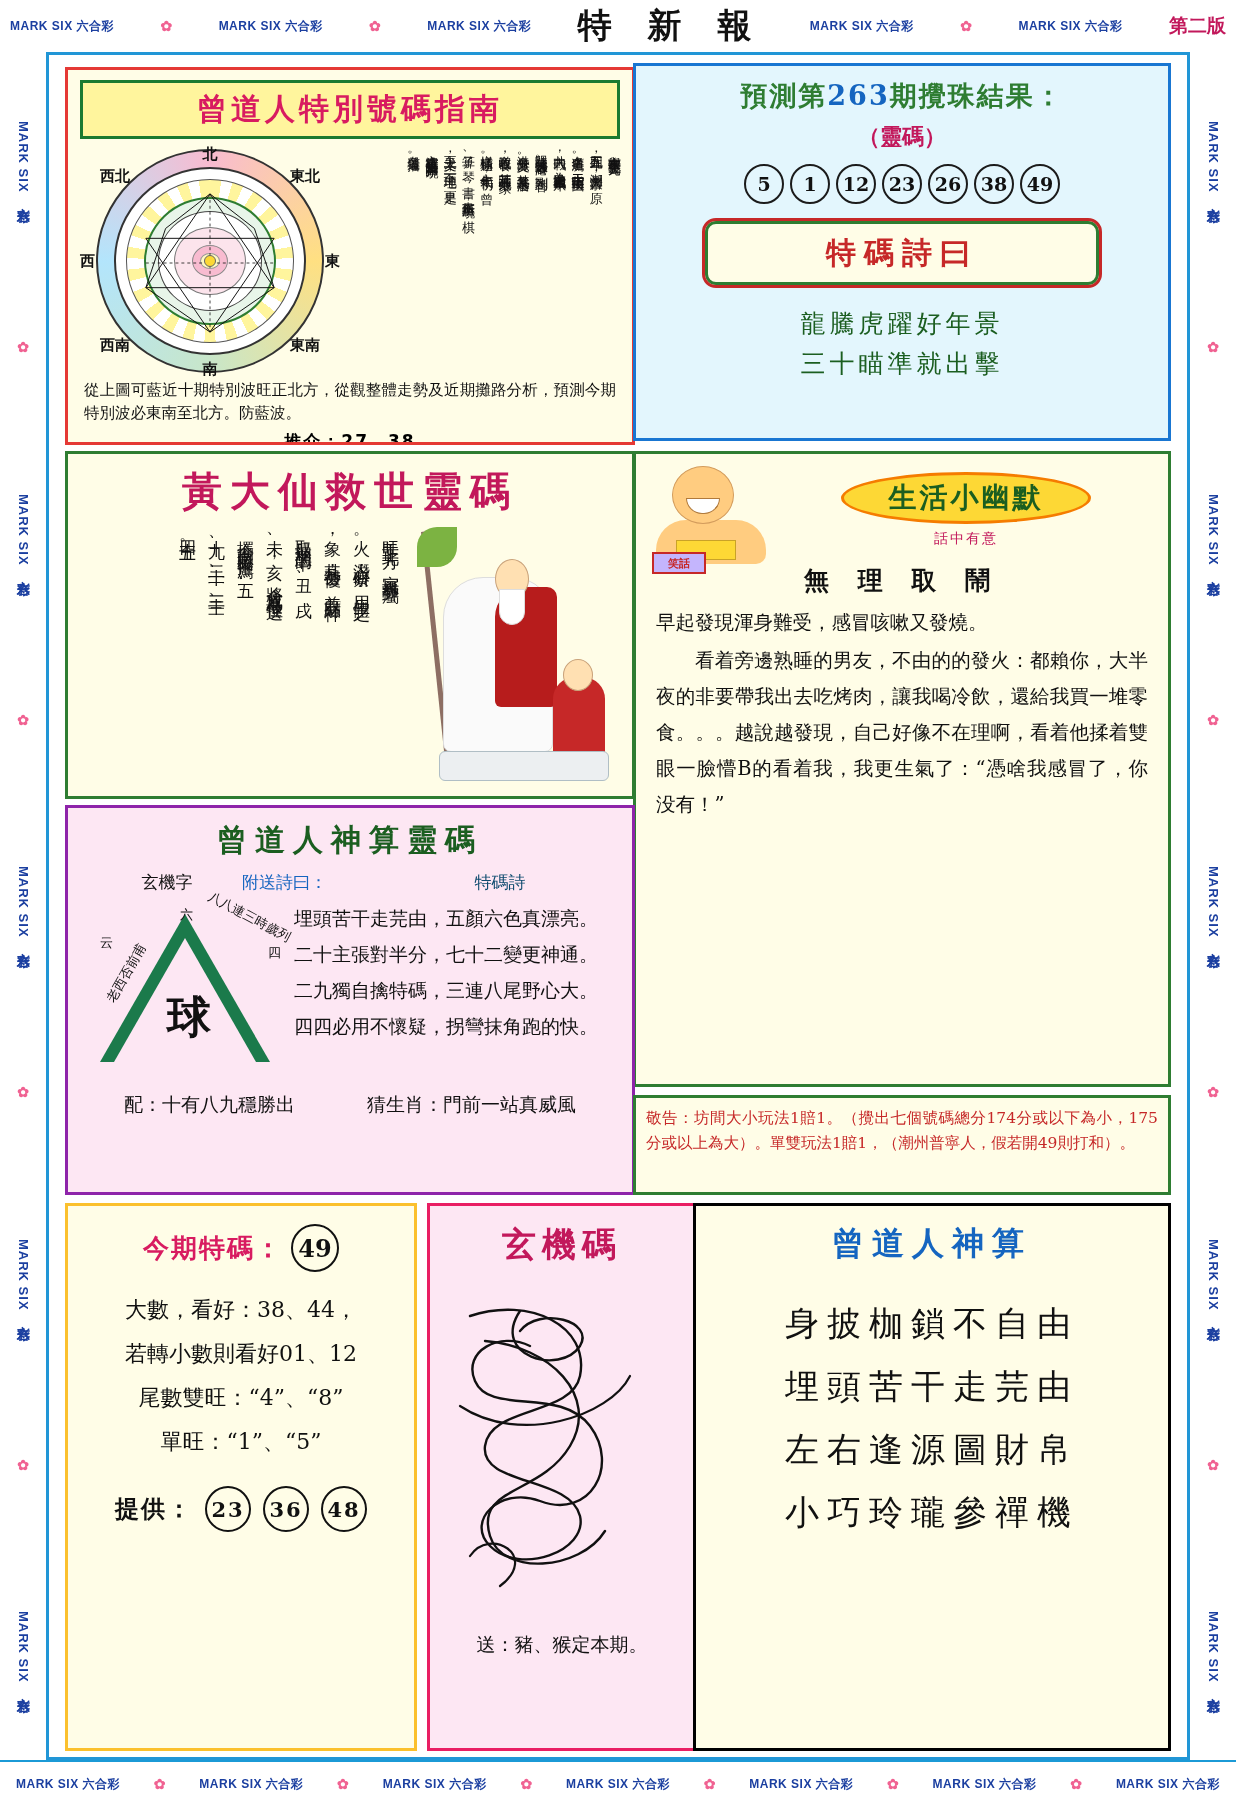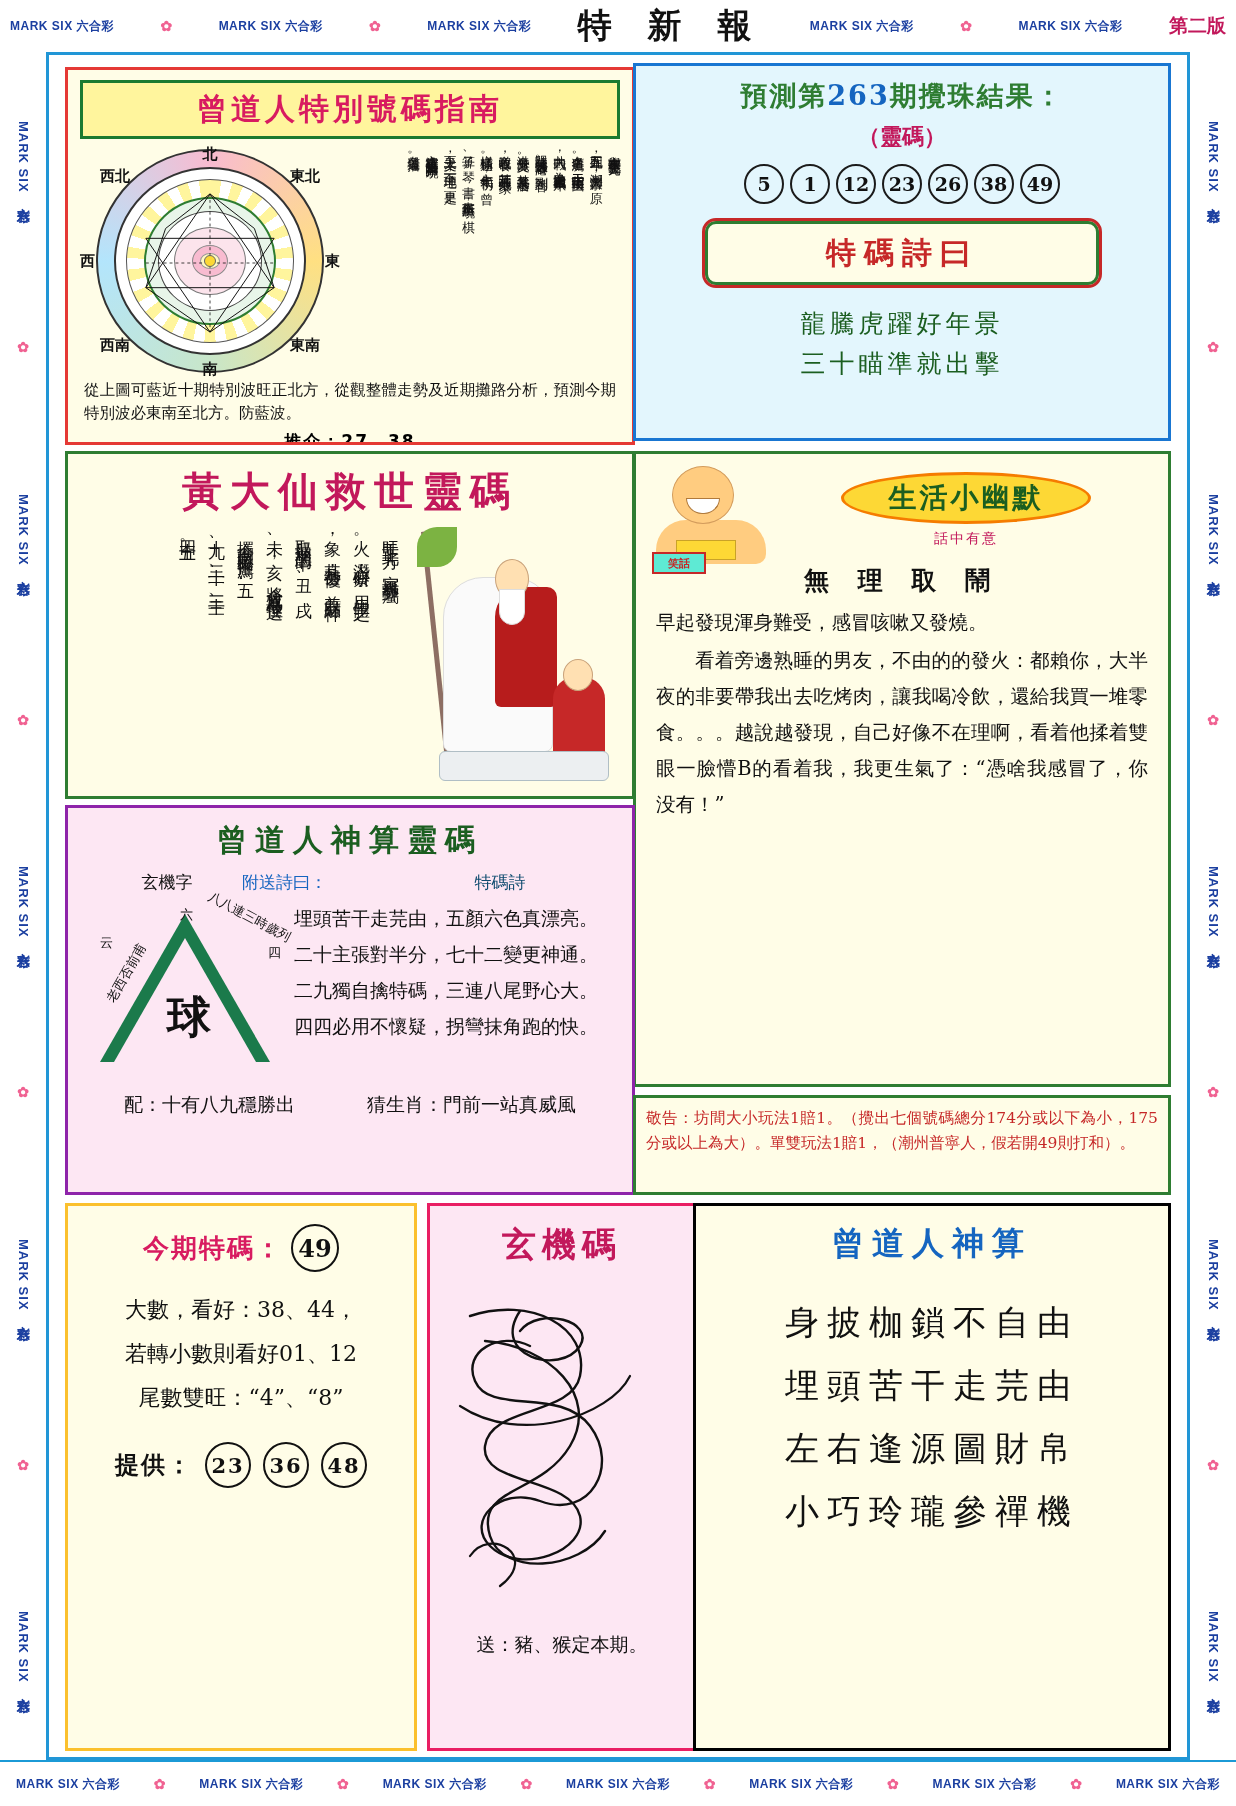--- a/index.html
+++ b/index.html
@@ -181,21 +181,21 @@
   .im-base { position:absolute; left:36px; bottom:0; width:170px; height:30px; background:#eceff1; border:1px solid #b0bec5; border-radius:6px;}
 
   
   #p4 { right:8px; top:388px; width:538px; height:636px; border:3px solid #2e7d32; background:#fffde7; }
   .p4-top { display:flex; padding:8px 10px 0; height:104px; }
   .humor-face { width:128px; position:relative; }
   .hf-head { position:absolute; left:26px; top:4px; width:62px; height:58px; background:#ffcc80; border-radius:50%; border:1px solid #d39c5c;}
   .hf-mouth{ position:absolute; left:40px; top:36px; width:34px; height:16px; background:#fff; border:1px solid #b07a3c; border-radius:0 0 18px 18px;}
   .hf-body { position:absolute; left:10px; top:58px; width:110px; height:44px; background:#ffcc80; border-radius:30px 30px 10px 10px;}
   .hf-towel{ position:absolute; left:30px; top:78px; width:60px; height:20px; background:#fdd835; border:1px solid #c9a227;}
-  .hf-card { position:absolute; left:6px; top:90px; width:54px; height:22px; background:#5eead4; border:2px solid #c62828; color:#c62828; font-size:11px; display:flex; align-items:center; justify-content:center; font-weight:bold;}
+  .hf-card { position:absolute; left:6px; top:90px; width:54px; height:22px; background:#c4b5fd; border:2px solid #c62828; color:#c62828; font-size:11px; display:flex; align-items:center; justify-content:center; font-weight:bold;}
   .humor-badge {
     flex:1; display:flex; flex-direction:column; align-items:center; justify-content:center;
   }
   .humor-oval {
     width:250px; height:52px; border-radius:50%; background:#fdd835; border:3px solid #f57c00;
     display:flex; align-items:center; justify-content:center;
     font-family:"DejaVu Serif", serif; font-size:28px; font-weight:bold; color:#1b5e20; letter-spacing:3px;
   }
   .humor-sub { margin-top:6px; font-family:"DejaVu Serif", serif; font-size:14px; color:#c2185b; letter-spacing:2px;}
   .humor-title { text-align:center; font-family:"DejaVu Serif", serif; font-size:25px; font-weight:bold; color:#111; letter-spacing:10px; margin-top:6px;}
@@ -259,21 +259,21 @@
 
   
   #p8 { left:370px; top:1140px; width:270px; height:548px; border:3px solid #e91e63; background:#fde7f3;}
   .p8-title { text-align:center; padding-top:16px; font-family:"DejaVu Serif", serif; font-size:34px; font-weight:bold; color:#c2185b; letter-spacing:6px;}
   .scribble { width:230px; height:330px; margin:18px auto 0; }
   .p8-foot { text-align:center; font-family:"DejaVu Serif", serif; font-size:19px; color:#111; margin-top:12px;}
 
   
   #p9 { right:8px; top:1140px; width:478px; height:548px; border:3px solid #000000; background:#fffde7;}
   .p9-title { text-align:center; padding-top:16px; font-family:"DejaVu Serif", serif; font-size:32px; font-weight:bold; color:#1565c0; letter-spacing:8px;}
-  .p9-lines { padding:26px 24px 0; font-family:Liberation Serif, serif; font-size:34px; line-height:1.85; color:#111; letter-spacing:8px; text-align:center;}
+  .p9-lines { padding:26px 24px 0; font-family:Liberation Sans, sans-serif; font-size:34px; line-height:1.85; color:#111; letter-spacing:8px; text-align:center;}
 </style>
 </head>
 <body>
 
 <div class="page">
 
   <div class="border-strip top-strip">
     <span class="marksix-tag">MARK SIX 六合彩</span>
     <span class="flower">✿</span>
     <span class="marksix-tag">MARK SIX 六合彩</span>
@@ -488,20 +488,21 @@
 
       <div class="panel" id="p7">
         <div class="p7-head">
           <div class="lab">今期特碼：</div>
           <div class="ball-lg">49</div>
         </div>
         <div class="p7-lines">
           <div>大數，看好：38、44，</div>
           <div>若轉小數則看好01、12</div>
           <div>尾數雙旺：“4”、“8”</div>
+          <div>單旺：“1”、“5”</div>
         </div>
         <div class="p7-provide">
           <span>提供：</span>
           <span class="ball-md">23</span>
           <span class="ball-md">36</span>
           <span class="ball-md">48</span>
         </div>
       </div>
 
       <div class="panel" id="p8">

